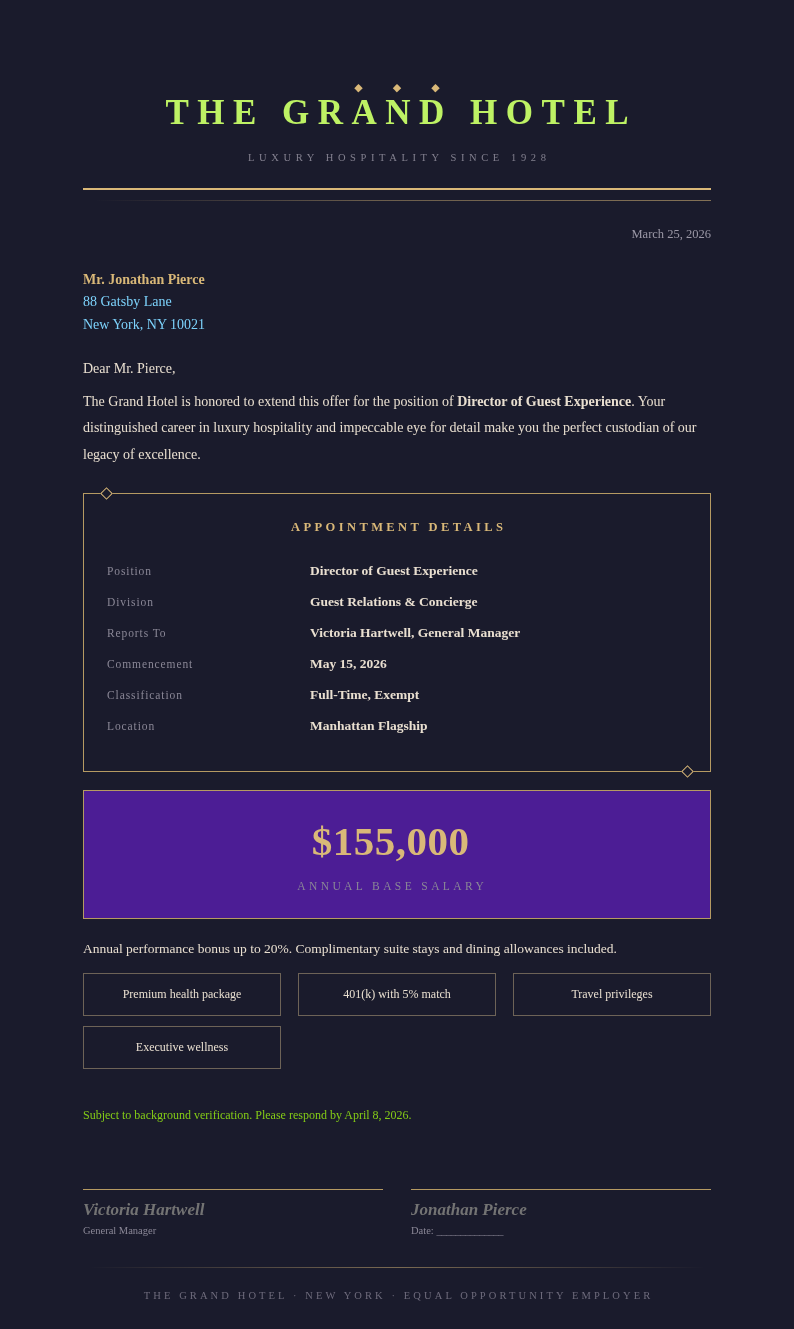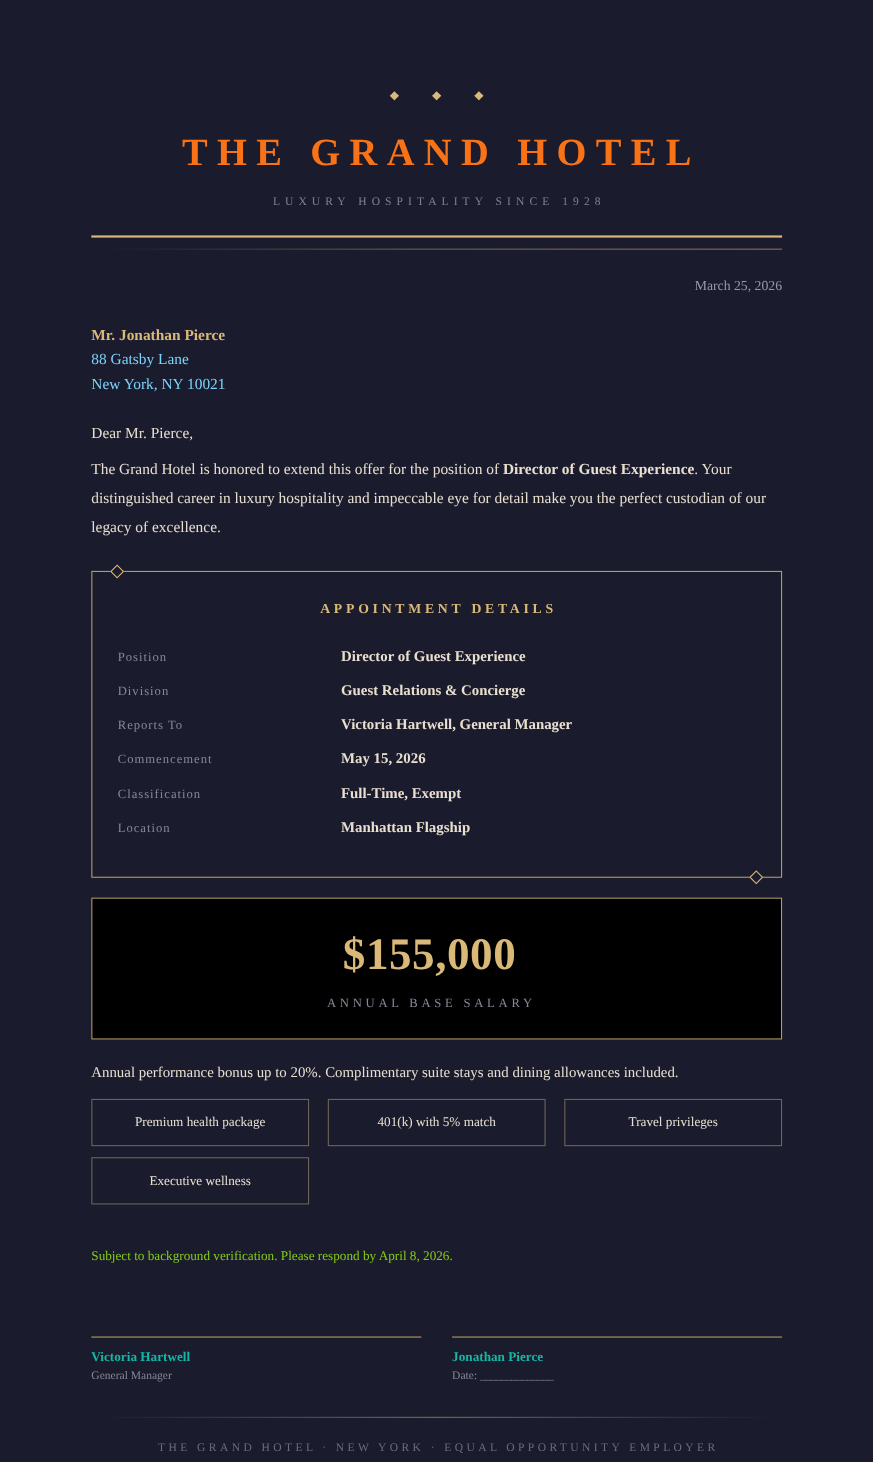--- a/index.html
+++ b/index.html
@@ -21,25 +21,24 @@
     line-height: 1;
   }
   .ornament-row .dia {
     display: inline-block;
     color: #d9b878;
     font-size: 11px;
     margin: 0 13px;
     transform: translateY(0);
   }
   .brand {
-    margin-top: 26px;
     text-align: center;
     font-size: 35px;
     letter-spacing: 8.5px;
-    color: #f97316;
+    color: #bef264;
     font-weight: 700;
     text-indent: 8.5px;
     line-height: 1.1;
   }
   .tagline {
     margin-top: 19px;
     text-align: center;
     font-size: 10.5px;
     letter-spacing: 4.6px;
     color: #83808f;
@@ -116,21 +115,21 @@
     font-size: 11.5px;
     letter-spacing: 0.9px;
     color: #8a8796;
   }
   .dvalue { font-size: 13.5px; font-weight: 700; color: #e9dfd0; }
 
   
   .salary {
     margin-top: 18px;
     border: 1px solid #b59a62;
-    background: #000000;
+    background: #4c1d95;
     padding: 28px 13px 26px 0;
     text-align: center;
   }
   .salary-amount {
     font-size: 41px;
     font-weight: 700;
     color: #d9b878;
     letter-spacing: 0.5px;
     line-height: 1.1;
   }
@@ -173,23 +172,24 @@
   
   .signatures {
     margin-top: 66px;
     display: grid;
     grid-template-columns: 1fr 1fr;
     gap: 0 28px;
   }
   .sig-line { height: 1px; background: #b59a62; }
   .sig-name {
     margin-top: 10px;
-    font-size: 12px;
-    font-weight: 700;
-    color: #14b8a6;
+    font-size: 17px;
+    font-weight: 700;
+    color: #737373;
+    font-style: italic;
   }
   .sig-role { margin-top: 5px; font-size: 10.5px; color: #8a8796; }
   .sig-date { margin-top: 5px; font-size: 10.5px; color: #8a8796; }
   .sig-date .blank { color: #8a8796; letter-spacing: -0.5px; }
 
   
   .footer-rule {
     margin-top: 31px;
     margin-left: 6px;
     margin-right: 6px;

